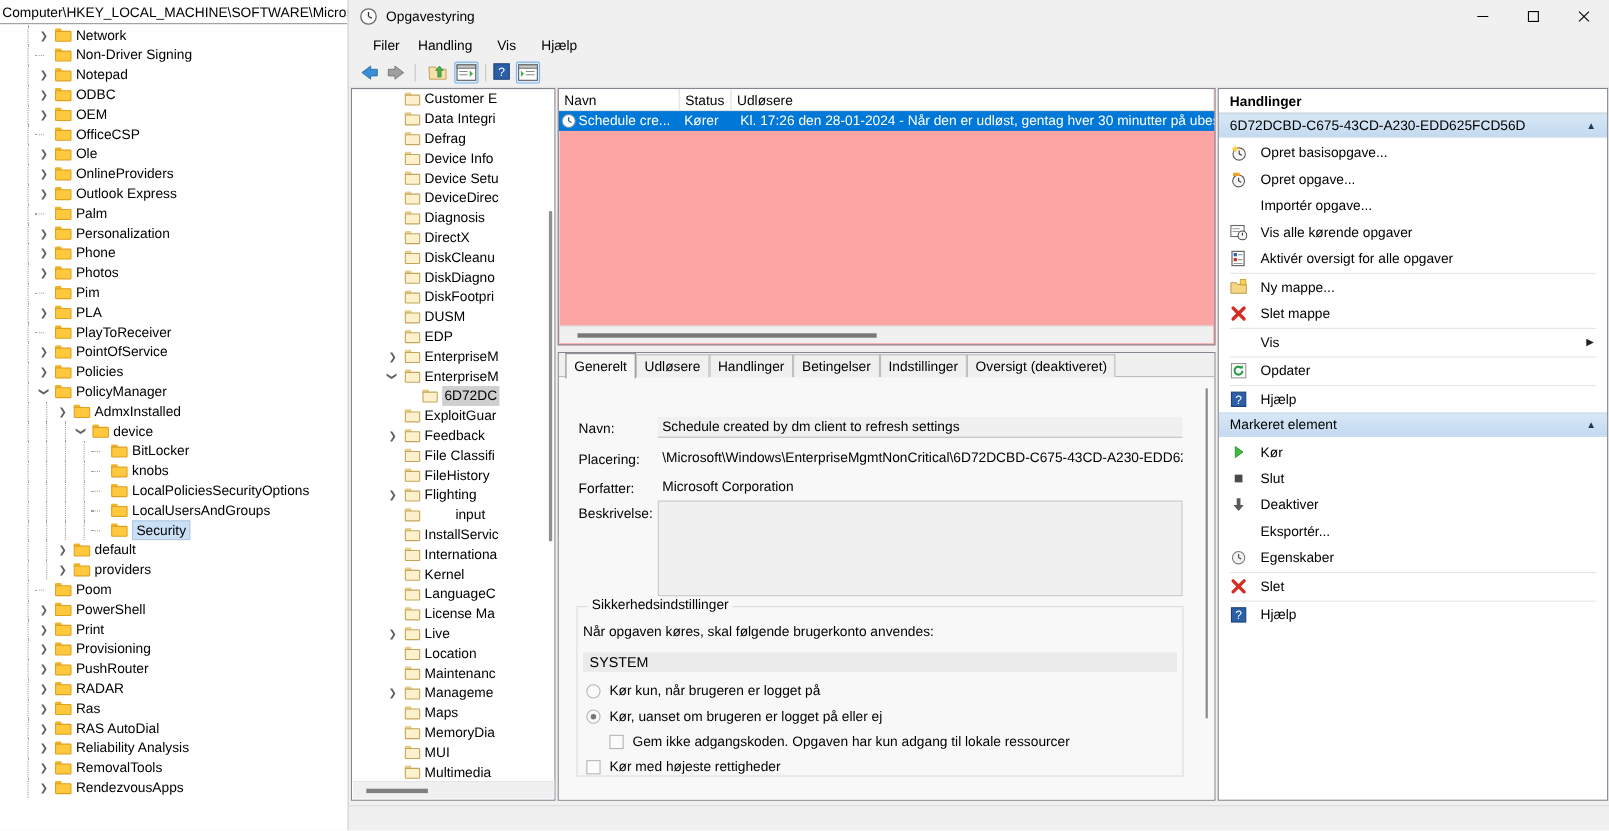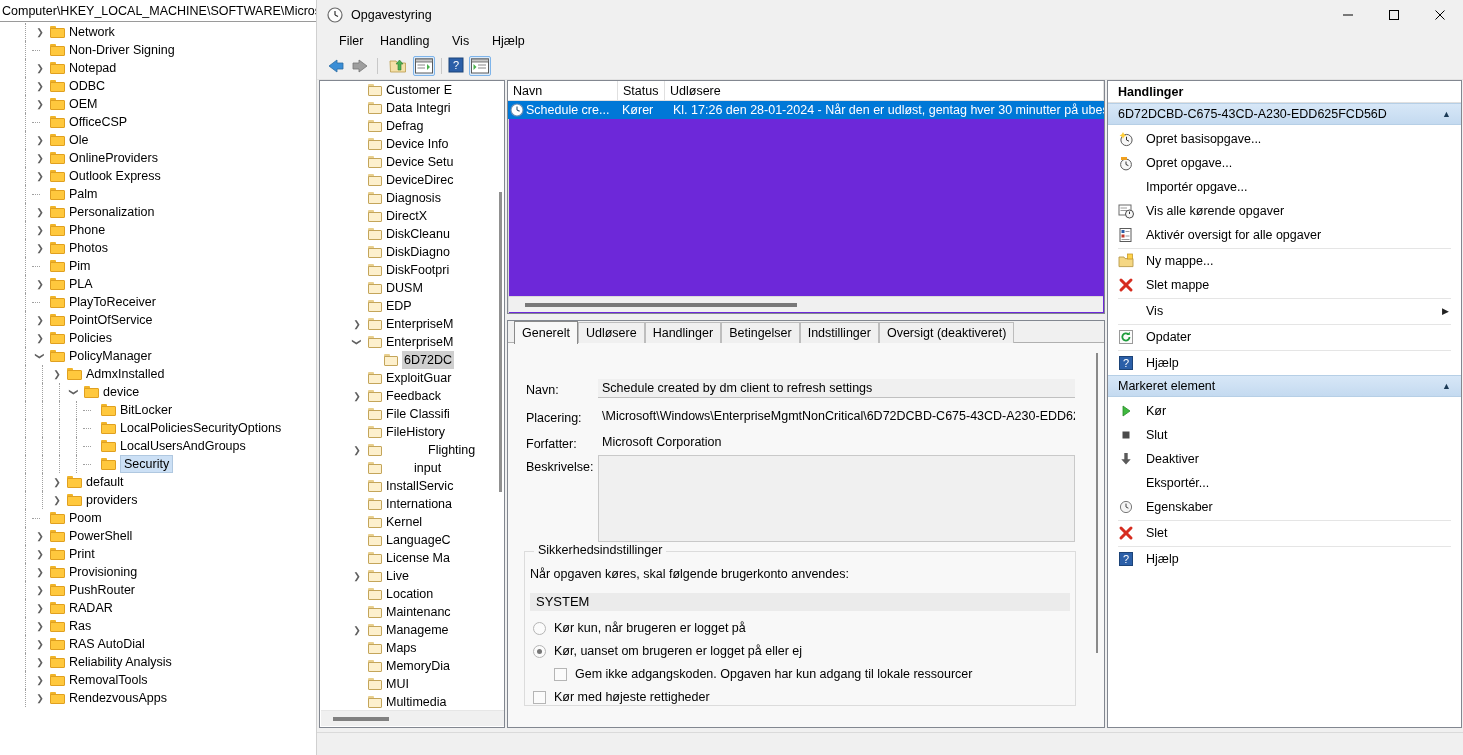--- a/index.html
+++ b/index.html
@@ -186,21 +186,21 @@
     position: absolute; left: 1px; top: 110px; width: 3px; height: 300px;
     background: #909090;
   }
 
   
   #ts-midpane {
     position: absolute; left: 190px; top: 0; width: 598px; height: 648px;
   }
   #ts-tasklist {
     position: absolute; left: 0; top: 0; width: 598px; height: 234px;
-    background: #6d28d9;
+    background: #fca5a5;
     border: 1px solid #828790;
     box-shadow: inset 1px 1px 0 #dcdcdc;
     overflow: hidden;
   }
   #tl-header {
     position: absolute; left: 0; top: 0; width: 596px; height: 20px;
     background: #ffffff; border-bottom: 1px solid #e0e0e0;
   }
   .tl-col {
     position: absolute; top: 0; height: 20px; line-height: 20px;
@@ -568,20 +568,32 @@
           <span class="guide" style="left: 25px;"></span>
           <span class="guide" style="left: 42px;"></span>
           <span class="guide" style="left: 59px;"></span>
           <span class="guide" style="left: 76px;"></span>
           <span class="tick" style="left: 83px;"></span>
           <span class="reg-folder" style="left: 101px;">
             <span class="tab"></span>
             <span class="body"></span>
           </span>
           <span class="reg-label" style="left: 120px;">BitLocker</span>
+        </div>
+        <div class="reg-row">
+          <span class="guide" style="left: 25px;"></span>
+          <span class="guide" style="left: 42px;"></span>
+          <span class="guide" style="left: 59px;"></span>
+          <span class="guide" style="left: 76px;"></span>
+          <span class="tick" style="left: 83px;"></span>
+          <span class="reg-folder" style="left: 101px;">
+            <span class="tab"></span>
+            <span class="body"></span>
+          </span>
+          <span class="reg-label" style="left: 120px;">knobs</span>
         </div>
         <div class="reg-row">
           <span class="guide" style="left: 25px;"></span>
           <span class="guide" style="left: 42px;"></span>
           <span class="guide" style="left: 59px;"></span>
           <span class="guide" style="left: 76px;"></span>
           <span class="tick" style="left: 83px;"></span>
           <span class="reg-folder" style="left: 101px;">
             <span class="tab"></span>
             <span class="body"></span>
@@ -961,21 +973,21 @@
                 <span class="body"></span>
               </span>
               <span class="tsk-label" style="left: 66px;">FileHistory</span>
             </div>
             <div class="tsk-row">
               <span class="tsk-chev" style="left: 30px; transform: none;">❯</span>
               <span class="tsk-folder" style="left: 48px;">
                 <span class="tab"></span>
                 <span class="body"></span>
               </span>
-              <span class="tsk-label" style="left: 66px; margin-left: 42px;">Flighting</span>
+              <span class="tsk-label" style="left: 66px;">Flighting</span>
             </div>
             <div class="tsk-row">
               <span class="tsk-folder" style="left: 48px;">
                 <span class="tab"></span>
                 <span class="body"></span>
               </span>
               <span class="tsk-label" style="left: 66px; margin-left: 28px;">input</span>
             </div>
             <div class="tsk-row">
               <span class="tsk-folder" style="left: 48px;">

